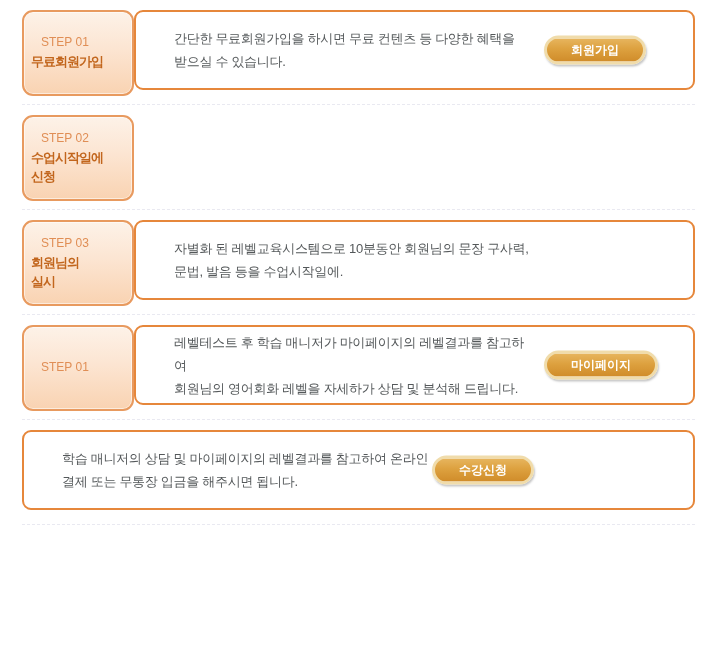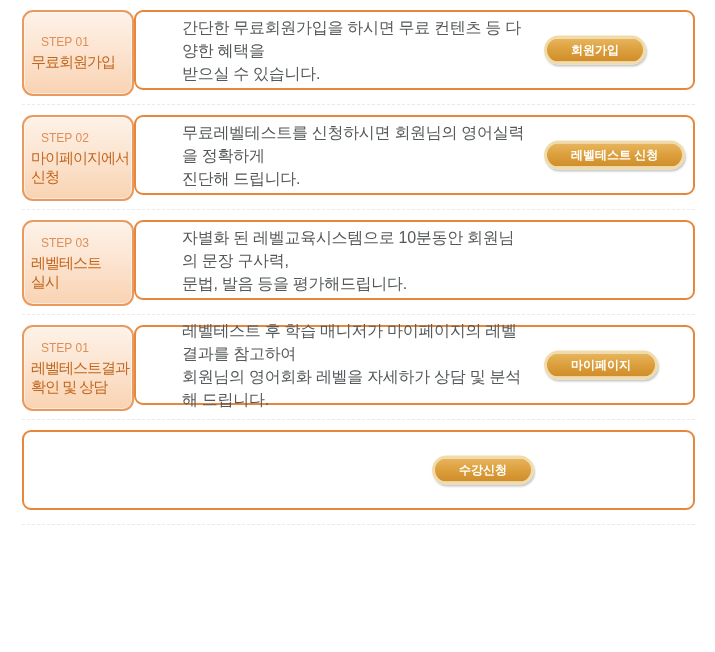--- a/index.html
+++ b/index.html
@@ -38,43 +38,43 @@
     justify-content:center;
     padding-left:7px;
   }
   .step-label{
     font-size:12px;
     color:#e08e55;
     padding-left:10px;
     margin-bottom:3px;
   }
   .step-title{
-    font-size:15px;
-    font-weight:normal;
+    font-size:13px;
+    font-weight:bold;
     color:#c2661d;
     line-height:19px;
     letter-spacing:-1px;
     white-space:pre-line;
   }
   .desc-box{
     box-sizing:border-box;
     position:relative;
     flex:1;
     height:80px;
     border:2px solid #e6873b;
     border-radius:9px;
     background:#ffffff;
     display:flex;
     align-items:center;
     padding-left:30px;
     padding-right:150px;
   }
   .desc{
-    margin:16px;
-    font-size:16px;
+    margin:8px;
+    font-size:13px;
     color:#54585a;
     line-height:23px;
     letter-spacing:-0.3px;
     white-space:pre-line;
   }
   .btn{
     position:absolute;
     left:408px;
     top:50%;
     transform:translateY(-50%);
@@ -105,60 +105,55 @@
       <p class="desc">간단한 무료회원가입을 하시면 무료 컨텐츠 등 다양한  혜택을
 받으실 수 있습니다.</p>
       <span class="btn">회원가입</span>
     </div>
   </div>
   <hr class="sep">
 
   <div class="row">
     <div class="step-box">
       <div class="step-label">STEP 02</div>
-      <div class="step-title">마이페이지에서
+      <div class="step-title">수업시작일에
 신청</div>
-    </div>
-    <div class="desc-box">
-      <p class="desc">무료레벨테스트를 신청하시면 회원님의 영어실력을 정확하게
-진단해 드립니다.</p>
-      <span class="btn">레벨테스트 신청</span>
     </div>
   </div>
   <hr class="sep">
 
   <div class="row">
     <div class="step-box">
       <div class="step-label">STEP 03</div>
-      <div class="step-title">레벨테스트
+      <div class="step-title">회원님의
 실시</div>
     </div>
     <div class="desc-box">
       <p class="desc">자별화 된 레벨교육시스템으로 10분동안 회원님의 문장 구사력,
-문법, 발음 등을 평가해드립니다.</p>
+문법, 발음 등을 수업시작일에.</p>
     </div>
   </div>
   <hr class="sep">
 
   <div class="row">
     <div class="step-box">
       <div class="step-label">STEP 01</div>
-      <div class="step-title">레벨테스트결과
-확인 및 상담</div>
     </div>
     <div class="desc-box">
       <p class="desc">레벨테스트 후 학습 매니저가 마이페이지의 레벨결과를 참고하여
 회원님의 영어회화 레벨을 자세하가 상담 및 분석해 드립니다.</p>
       <span class="btn">마이페이지</span>
     </div>
   </div>
   <hr class="sep">
 
   <div class="row">
     <div class="desc-box">
+      <p class="desc">학습 매니저의 상담 및 마이페이지의 레벨결과를 참고하여 온라인
+결제 또는 무통장 입금을 해주시면 됩니다.</p>
       <span class="btn">수강신청</span>
     </div>
   </div>
   <hr class="sep">
 
   <div class="row">
   </div>
 
 </div>
 

